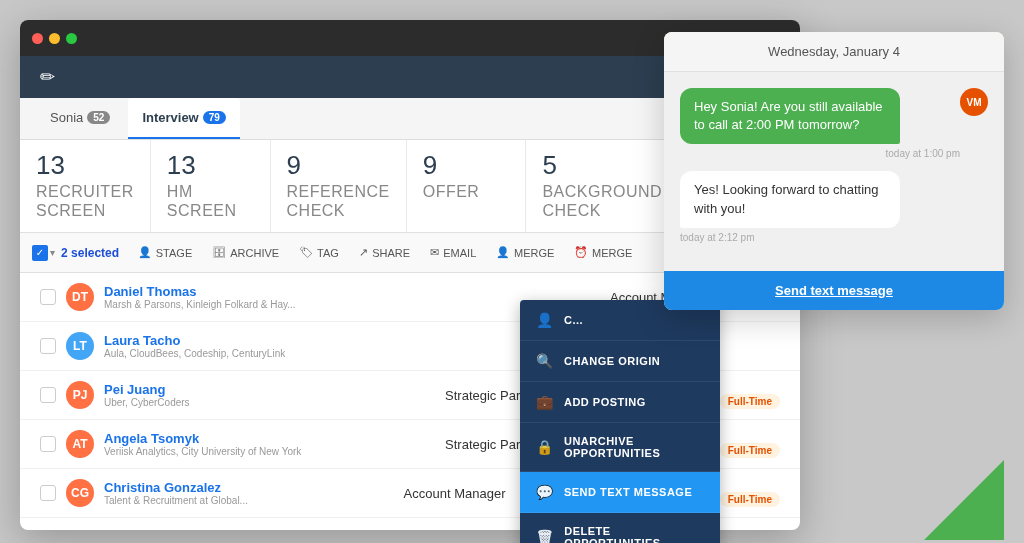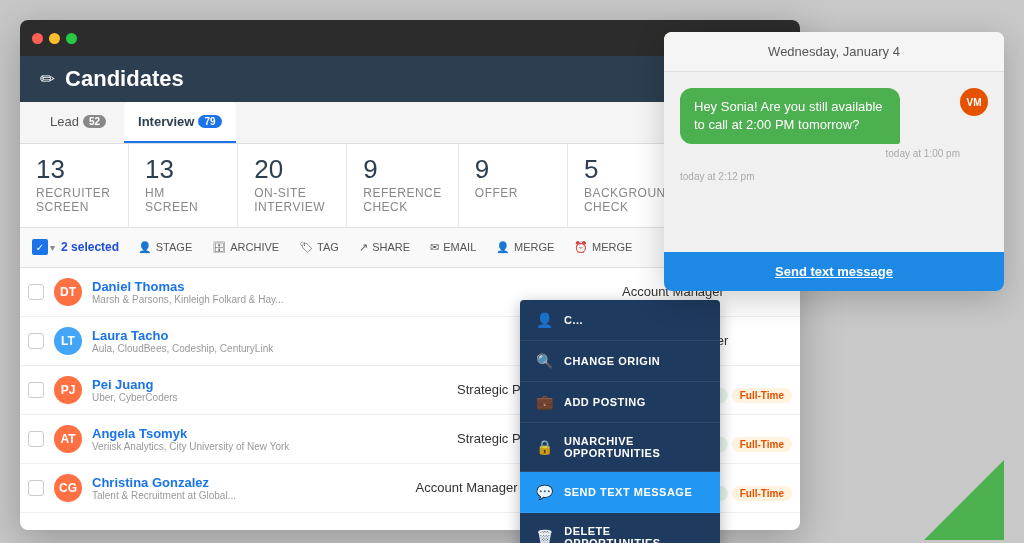--- a/index.html
+++ b/index.html
@@ -133,21 +133,21 @@
       cursor: pointer;
     }
     .stage-stat:last-child { border-right: none; }
     .stage-stat-number {
       font-size: 26px;
       font-weight: 300;
       color: #2c3e50;
       line-height: 1;
     }
     .stage-stat-label {
-      font-size: 12px;
+      font-size: 16px;
       color: #888;
       text-transform: uppercase;
       letter-spacing: 0.5px;
       margin-top: 4px;
       line-height: 1.2;
     }
 
     
     .action-toolbar {
       background: #f9f9f9;
@@ -202,21 +202,21 @@
     }
 
     
     .candidate-list {
       overflow-y: auto;
       flex: 1;
     }
     .candidate-row {
       display: flex;
       align-items: center;
-      padding: 10px 8px;
+      padding: 10px 20px;
       border-bottom: 1px solid #f0f0f0;
       gap: 10px;
       cursor: pointer;
     }
     .cand-checkbox {
       width: 16px; height: 16px;
       border: 1.5px solid #ccc;
       border-radius: 3px;
       flex-shrink: 0;
     }
@@ -410,28 +410,27 @@
   <div class="app-window">
 
     <div class="title-bar">
       <div class="title-bar-dot dot-red"></div>
       <div class="title-bar-dot dot-yellow"></div>
       <div class="title-bar-dot dot-green"></div>
     </div>
 
     <div class="app-header">
       <span class="app-header-icon">✏</span>
-      <span class="app-title">Candidates</span>
     </div>
 
     <div class="content-area">
 
       <div class="tabs-bar">
         <div class="tab">
-          <span>Lead</span>
+          <span>Sonia</span>
           <span class="tab-badge gray">52</span>
         </div>
         <div class="tab active">
           <span>Interview</span>
           <span class="tab-badge">79</span>
         </div>
         <div class="archived-tab">
           <span class="archived-icon">🗄</span>
           <span>Archived</span>
           <span style="font-size:11px;color:#888;">6.4K</span>
@@ -439,24 +438,20 @@
       </div>
 
       <div class="stage-stats">
         <div class="stage-stat">
           <div class="stage-stat-number">13</div>
           <div class="stage-stat-label">RECRUITER<br>SCREEN</div>
         </div>
         <div class="stage-stat">
           <div class="stage-stat-number">13</div>
           <div class="stage-stat-label">HM SCREEN</div>
-        </div>
-        <div class="stage-stat">
-          <div class="stage-stat-number">20</div>
-          <div class="stage-stat-label">ON-SITE<br>INTERVIEW</div>
         </div>
         <div class="stage-stat">
           <div class="stage-stat-number">9</div>
           <div class="stage-stat-label">REFERENCE<br>CHECK</div>
         </div>
         <div class="stage-stat">
           <div class="stage-stat-number">9</div>
           <div class="stage-stat-label">OFFER</div>
         </div>
         <div class="stage-stat">
@@ -608,20 +603,21 @@
       <div class="chat-msg chat-msg-outgoing">
         <div style="flex:1;">
           <div class="bubble">Hey Sonia! Are you still available to call at 2:00 PM tomorrow?</div>
           <div class="chat-time">today at 1:00 pm</div>
         </div>
         <div class="chat-avatar-sm">VM</div>
       </div>
 
       <div class="chat-msg">
         <div class="chat-msg-incoming">
+          <div class="bubble">Yes! Looking forward to chatting with you!</div>
           <div class="chat-time">today at 2:12 pm</div>
         </div>
       </div>
     </div>
     <div class="chat-footer">
       <button class="send-text-btn">Send text message</button>
     </div>
   </div>
 
   <div class="green-triangle"></div>

